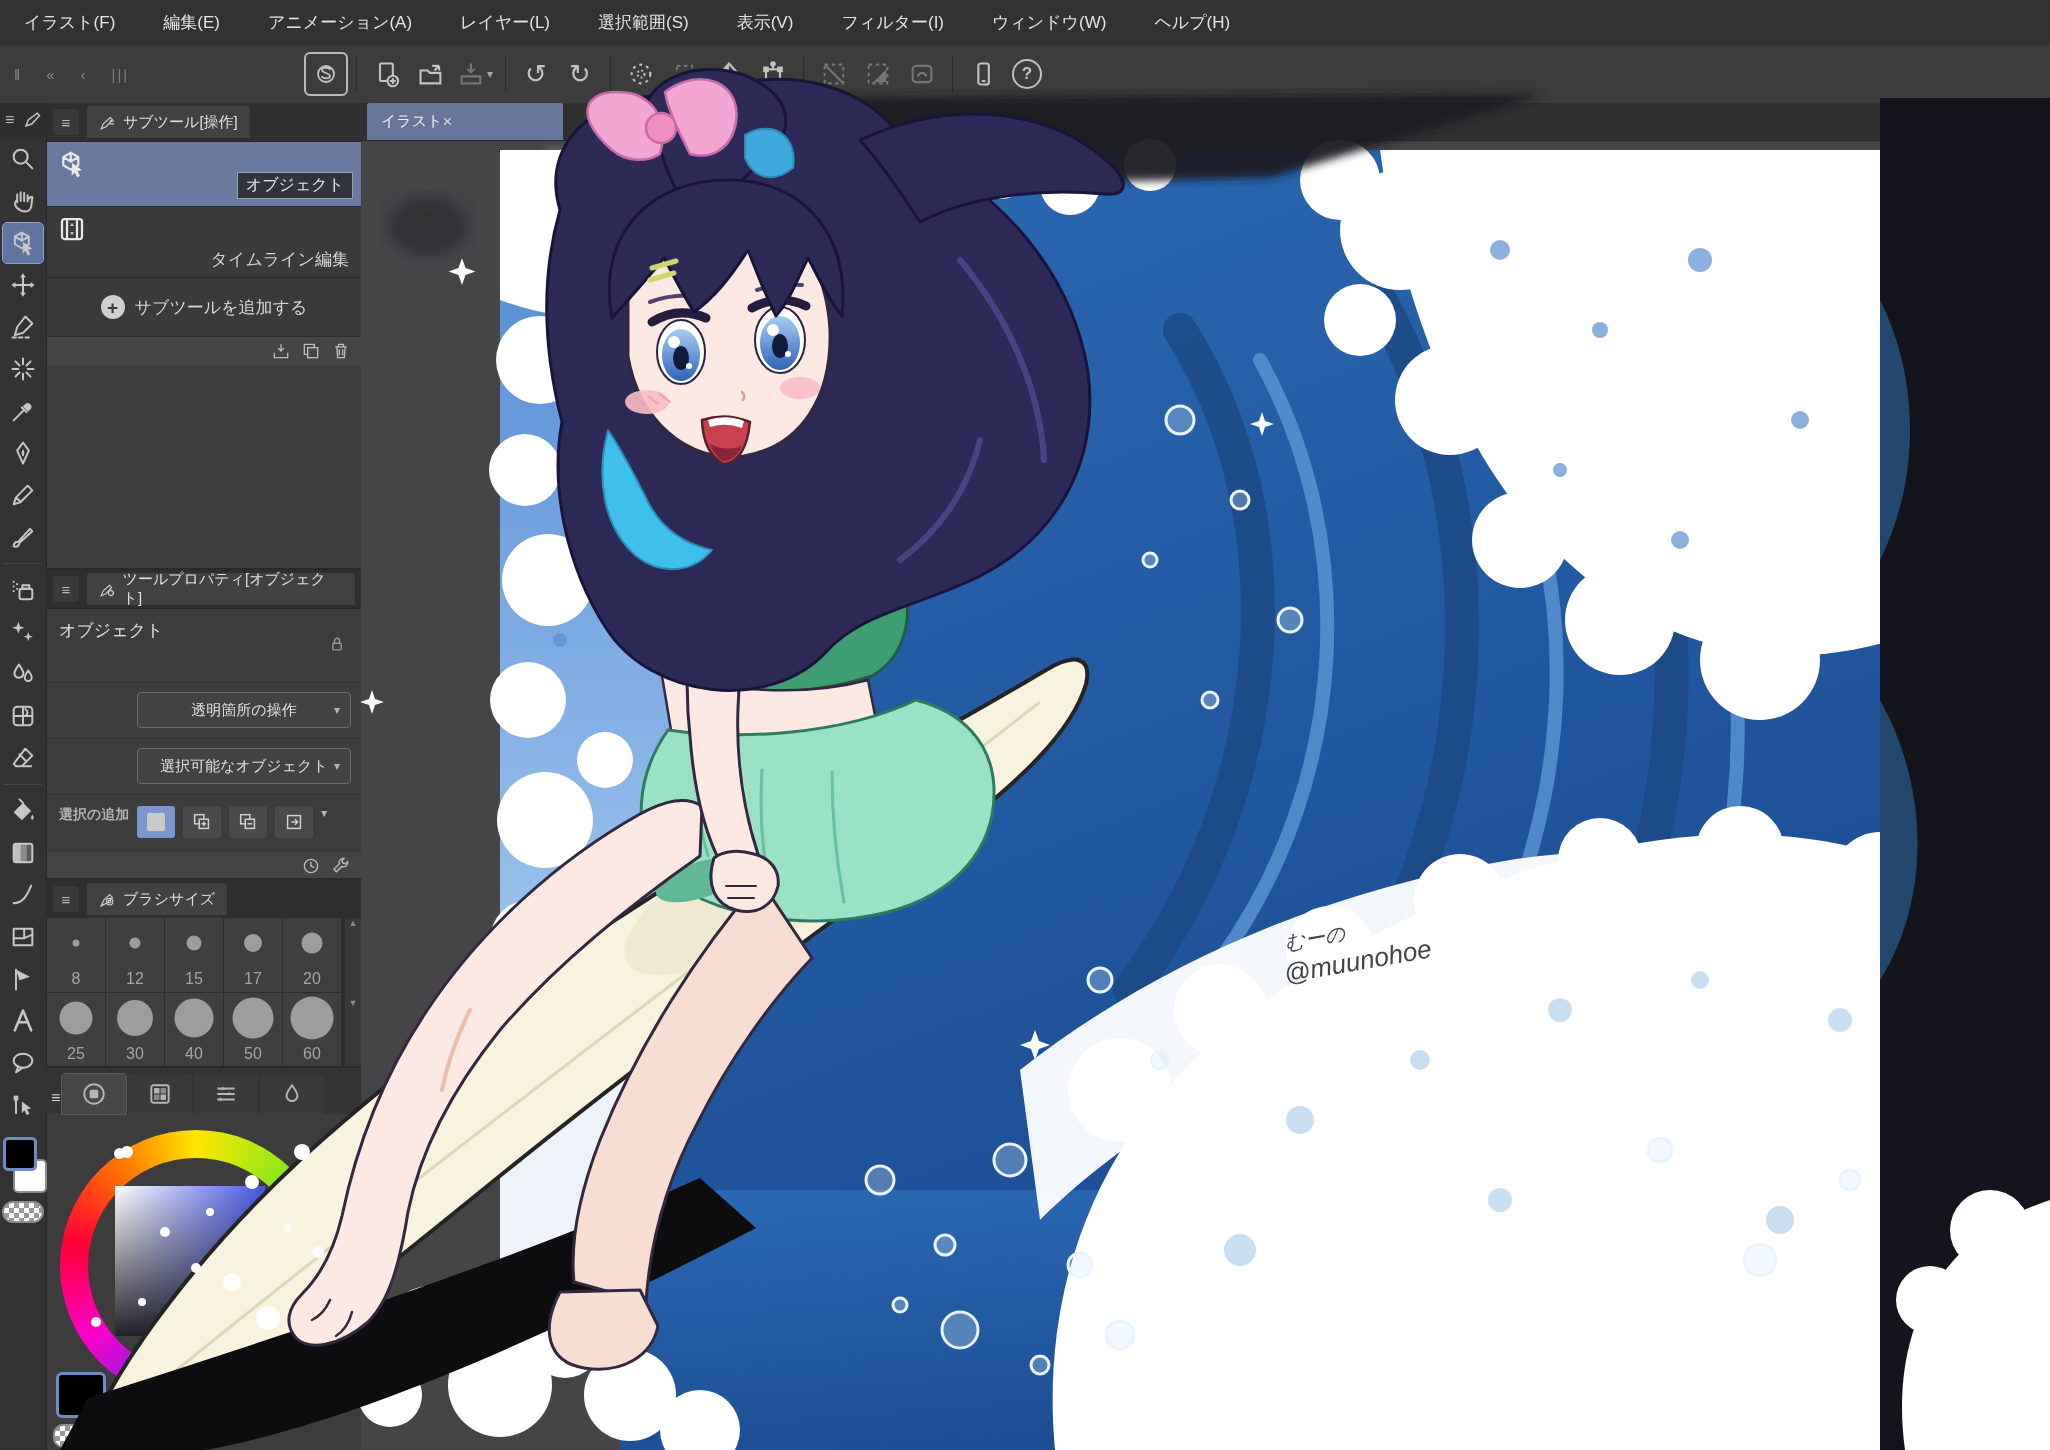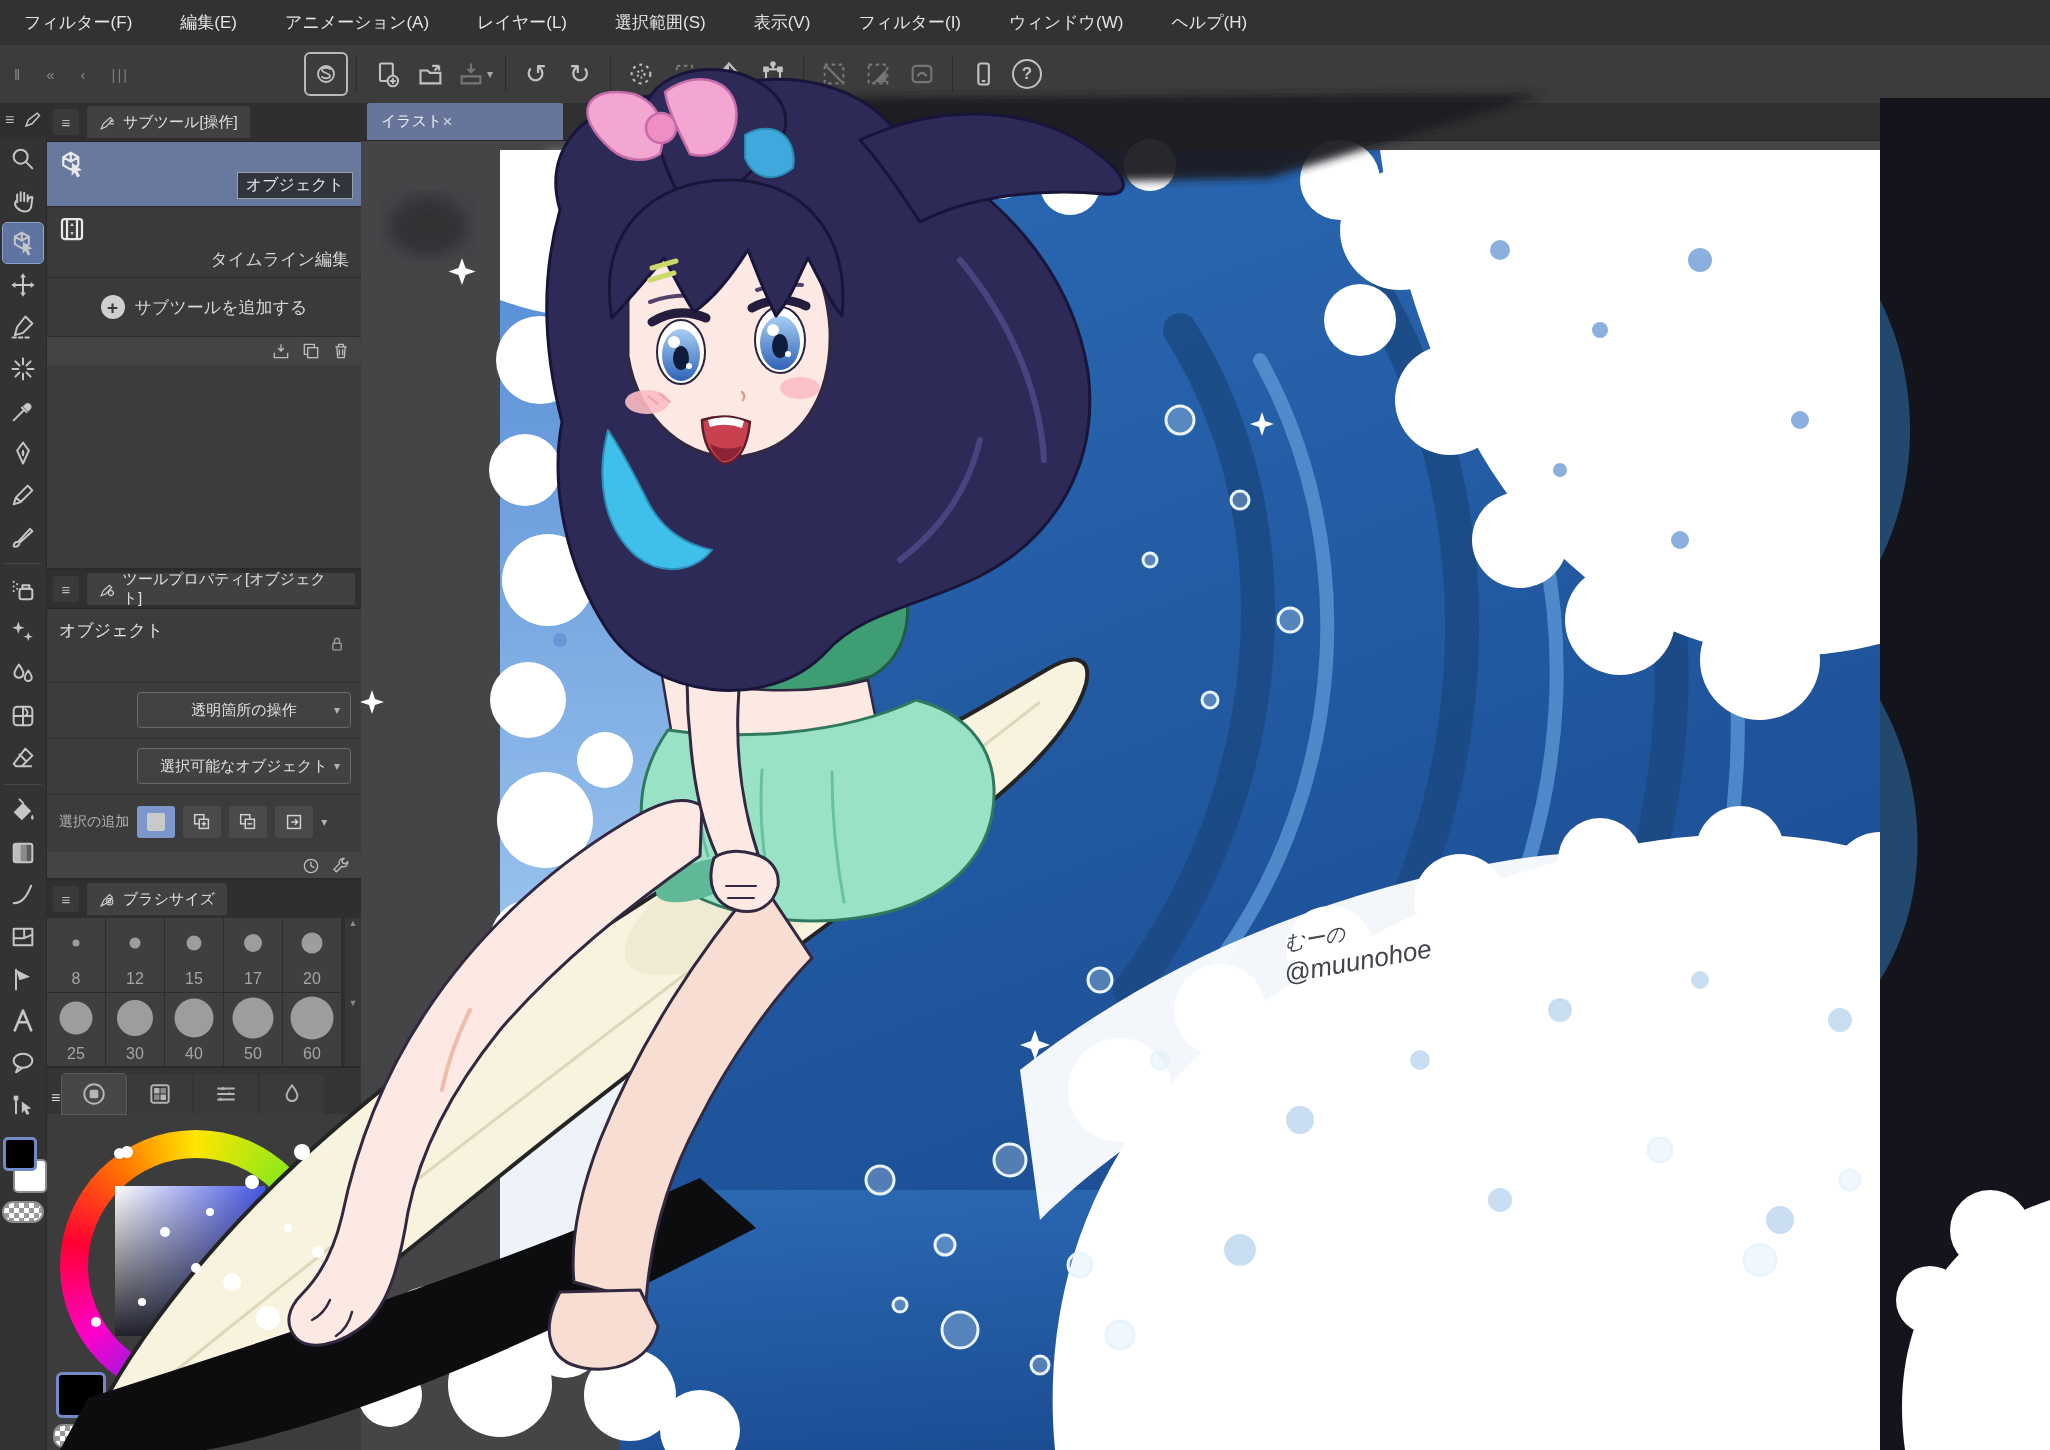--- a/index.html
+++ b/index.html
@@ -54,21 +54,21 @@
   .pfooter{height:28px;background:#444444;display:flex;align-items:center;justify-content:flex-end;gap:10px;padding:0 10px;}
   .pfooter svg{stroke:#bdbdbd;fill:none;stroke-width:1.6;}
   
   .tp-name{font-size:17px;color:#e2e2e2;padding:10px 12px 0 12px;}
   .tp-lock{position:absolute;right:14px;top:64px;}
   .tp-lock svg{stroke:#9a9a9a;fill:none;stroke-width:1.7;}
   .dropdown{position:absolute;left:90px;width:212px;height:34px;background:#424242;border:1px solid #6a6a6a;border-radius:4px;
             display:flex;align-items:center;justify-content:center;font-size:15px;color:#e0e0e0;gap:8px;}
   .dropdown .dcaret{color:#b5b5b5;font-size:12px;position:absolute;right:10px;}
   .hr{position:absolute;left:0;width:314px;height:1px;background:#333;}
-  .selmode{position:absolute;left:12px;display:flex;align-items:center;gap:8px;}
+  .selmode{position:absolute;left:12px;display:flex;align-items:flex-start;gap:8px;font-weight:bold;}
   .selmode .lbl{font-size:14px;color:#b2b2b2;}
   .mbtn{width:38px;height:32px;background:#4a4a4a;border-radius:3px;display:flex;align-items:center;justify-content:center;}
   .mbtn.sel{background:#7b97cc;}
   .mbtn .inner-sq{width:18px;height:18px;background:#c9c9c9;border-radius:2px;}
   .mbtn svg{stroke:#d2d2d2;fill:none;stroke-width:1.6;}
   
   .bgrid{position:absolute;left:0;top:38px;width:298px;height:150px;background:#2d2d2d;}
   .bcell{position:absolute;width:58px;height:74px;background:#3f3f3f;overflow:hidden;}
   .bdot{position:absolute;left:50%;top:34%;transform:translate(-50%,-50%);background:#9d9da0;border-radius:50%;}
   .bnum{position:absolute;width:100%;text-align:center;bottom:4px;font-size:16px;color:#a5a5a5;}
@@ -98,21 +98,21 @@
   .cnav .nsep{color:#555;}
   
   .artwork{position:absolute;left:0;top:0;width:2050px;height:1450px;z-index:60;pointer-events:none;}
 </style>
 </head>
 <body>
 
 <div class="app">
 
   <div class="menubar">
-    <div class="menu-item">フィルター(F)</div>
+    <div class="menu-item">イラスト(F)</div>
     <div class="menu-item">編集(E)</div>
     <div class="menu-item">アニメーション(A)</div>
     <div class="menu-item">レイヤー(L)</div>
     <div class="menu-item">選択範囲(S)</div>
     <div class="menu-item">表示(V)</div>
     <div class="menu-item">フィルター(I)</div>
     <div class="menu-item">ウィンドウ(W)</div>
     <div class="menu-item">ヘルプ(H)</div>
   </div>
 

